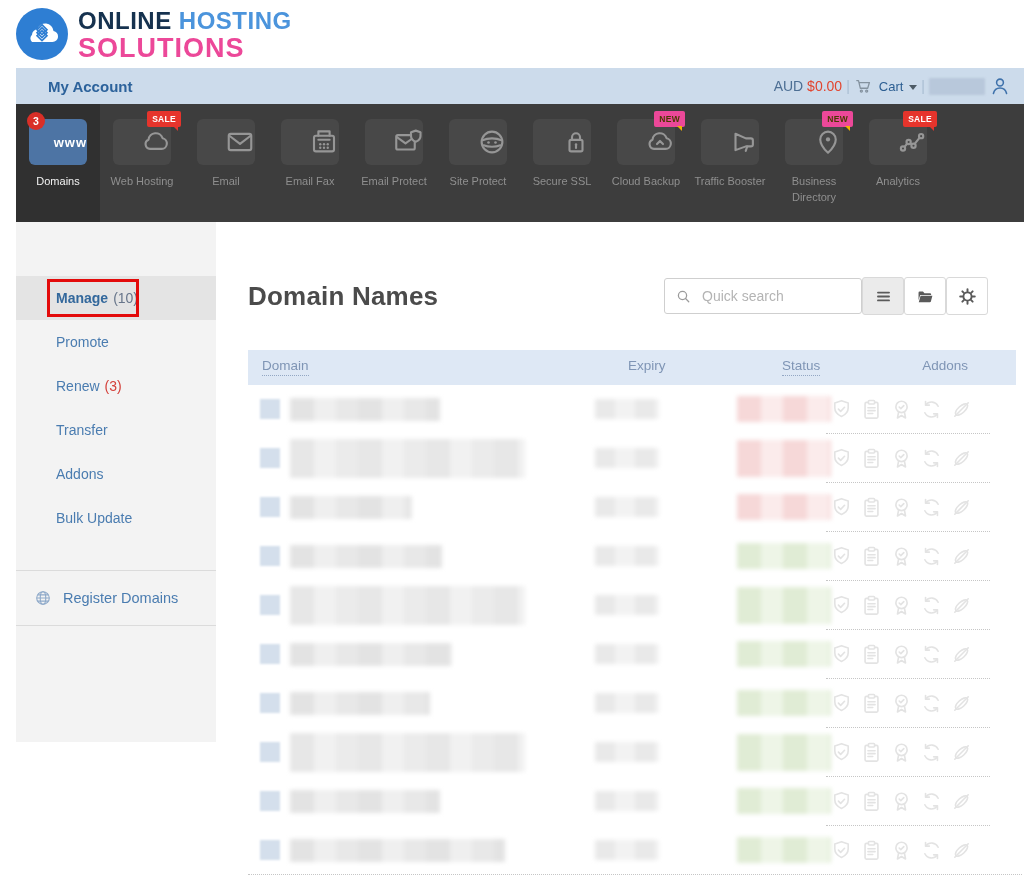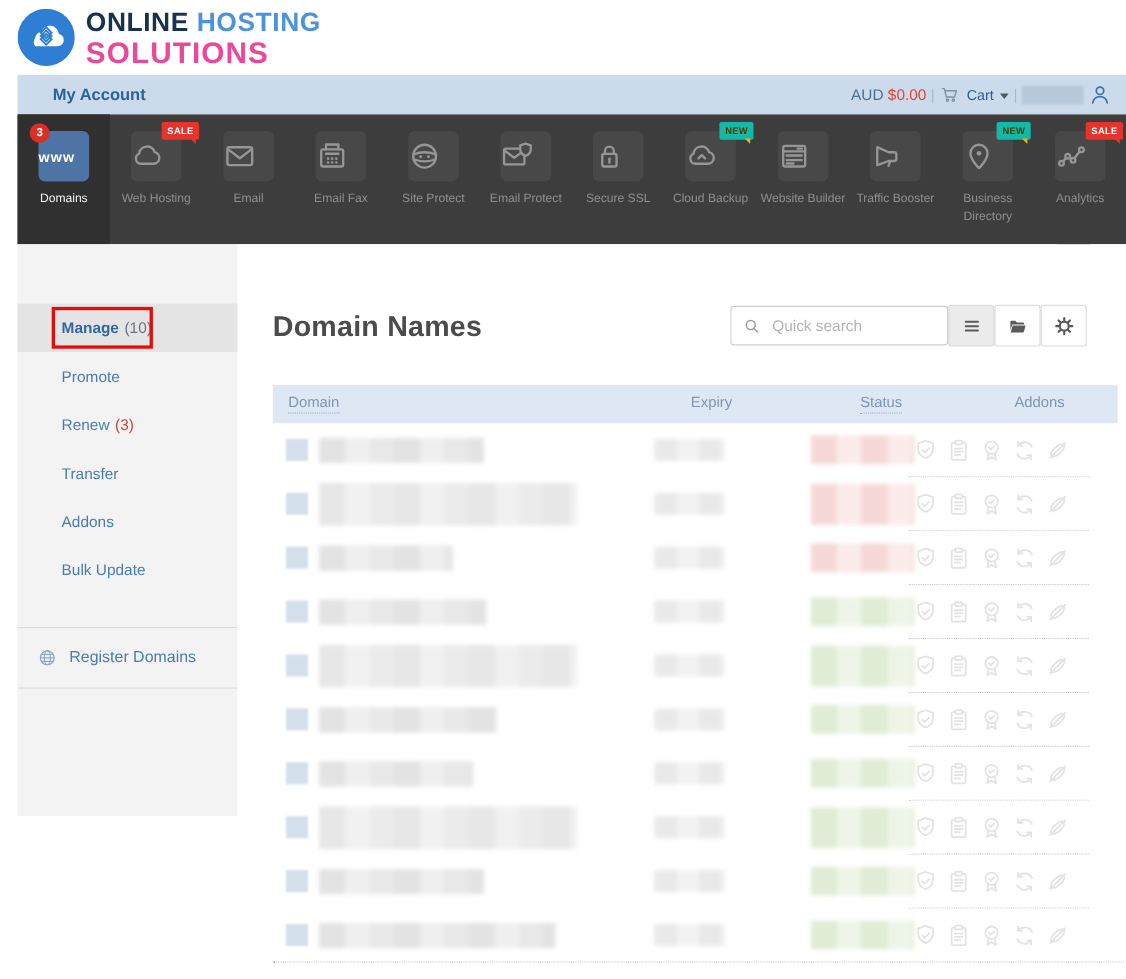--- a/index.html
+++ b/index.html
@@ -30,36 +30,36 @@
          border-top:5px solid #4d5b66;margin-top:2px;}
   .redact-name{width:56px;height:17px;background:#b8c8db;filter:blur(1px);border-radius:1px;}
   .person{color:#3f72ab;cursor:pointer}
 
   
   .product-strip{position:absolute;top:104px;left:16px;width:1008px;height:118px;background:#3d3d3d;
                  display:flex;}
   .nav-item{width:84px;height:118px;display:flex;flex-direction:column;align-items:center;
             position:relative;cursor:pointer;box-sizing:border-box;}
   .nav-item.active{background:#303030;}
-  .tile{width:46px;height:46px;margin-top:15px;border-radius:6px;background:#484848;
-        display:flex;align-items:center;justify-content:flex-start;color:#969696;}
+  .tile{width:58px;height:46px;margin-top:15px;border-radius:6px;background:#484848;
+        display:flex;align-items:center;justify-content:flex-end;color:#969696;}
   .tile svg{width:30px;height:30px;}
   .tile.tile-active{background:#4d74a4;color:#fff;}
   .www-text{color:#fff;font-weight:bold;font-size:13px;letter-spacing:1px;}
   .nav-label{margin-top:9px;font-size:11px;color:#8f8f8f;text-align:center;line-height:1.45;padding:0 3px;}
   .nav-item.active .nav-label{color:#f2f2f2;}
   .badge-count{position:absolute;top:8px;left:11px;width:18px;height:18px;border-radius:50%;
                background:#d92f27;color:#fff;font-size:10.5px;font-weight:bold;display:flex;
                align-items:center;justify-content:center;z-index:3;}
   .badge-tag{position:absolute;top:7px;right:3px;font-size:8.5px;font-weight:bold;letter-spacing:.3px;
              padding:3px 5px;border-radius:2px;color:#fff;z-index:3;}
   .badge-tag::after{content:"";position:absolute;right:3px;bottom:-4px;
                     border-left:5px solid transparent;border-top:5px solid #e6342c;}
   .badge-tag.sale{background:#e6342c;}
-  .badge-tag.new{background:#14b8a6;color:#4a3a00;margin-left:40px;}
+  .badge-tag.new{background:#ec4899;color:#4a3a00;margin-left:40px;}
   .badge-tag.new::after{border-top-color:#f0b400;}
   .chevron-tab{position:absolute;top:222px;left:961px;width:30px;height:17px;background:#424242;
                border-radius:0 0 4px 4px;display:flex;align-items:center;justify-content:center;cursor:pointer;}
 
   
   .sidebar{position:absolute;top:222px;left:16px;width:200px;height:520px;background:#f3f3f3;}
   .side-list{list-style:none;margin:54px 0 0;padding:0;}
   .side-item{height:44px;display:flex;align-items:center;padding-left:40px;font-size:14px;
              color:#4a7cb0;cursor:pointer;position:relative;}
   .side-item.active{background:#e4e4e4;}
@@ -207,70 +207,60 @@
             <circle cx="12" cy="16.6" r=".95"></circle>
             <circle cx="15" cy="16.6" r=".95"></circle>
           </g>
         </svg>
       </div>
       <div class="nav-label">Email Fax</div>
     </div>
     <div class="nav-item">
       <div class="tile">
         <svg viewBox="0 0 24 24" fill="none" stroke="currentColor" stroke-width="1.7" stroke-linecap="round" stroke-linejoin="round">
+          <rect x="2.6" y="6.5" width="14.8" height="11.5" rx="1.3"></rect>
+          <path d="M3.1 8.1l6.9 5 4.6-3.3"></path>
+          <path d="M18.2 2.9l3.8 1.3v3c0 2.4-1.6 3.8-3.8 4.6-2.2-.8-3.8-2.2-3.8-4.6v-3z" fill="#484848"></path>
+        </svg>
+      </div>
+      <div class="nav-label">Email Protect</div>
+    </div>
+    <div class="nav-item">
+      <div class="tile">
+        <svg viewBox="0 0 24 24" fill="none" stroke="currentColor" stroke-width="1.7" stroke-linecap="round" stroke-linejoin="round">
           <circle cx="12" cy="12" r="8.3"></circle>
           <path d="M4.4 10.6c2.2-1 4.7-1.5 7.6-1.5s5.4.5 7.6 1.5M5.3 14.6c1.9.8 4.2 1.2 6.7 1.2s4.8-.4 6.7-1.2"></path>
           <g fill="currentColor" stroke="none">
             <circle cx="9.2" cy="12.4" r="1.05"></circle>
             <circle cx="14.8" cy="12.4" r="1.05"></circle>
           </g>
         </svg>
       </div>
       <div class="nav-label">Site Protect</div>
     </div>
     <div class="nav-item">
       <div class="tile">
         <svg viewBox="0 0 24 24" fill="none" stroke="currentColor" stroke-width="1.7" stroke-linecap="round" stroke-linejoin="round">
-          <rect x="2.6" y="6.5" width="14.8" height="11.5" rx="1.3"></rect>
-          <path d="M3.1 8.1l6.9 5 4.6-3.3"></path>
-          <path d="M18.2 2.9l3.8 1.3v3c0 2.4-1.6 3.8-3.8 4.6-2.2-.8-3.8-2.2-3.8-4.6v-3z" fill="#484848"></path>
-        </svg>
-      </div>
-      <div class="nav-label">Email Protect</div>
-    </div>
-    <div class="nav-item">
-      <div class="tile">
-        <svg viewBox="0 0 24 24" fill="none" stroke="currentColor" stroke-width="1.7" stroke-linecap="round" stroke-linejoin="round">
           <rect x="6.8" y="10.3" width="10.4" height="9.2" rx="1.3"></rect>
           <path d="M8.8 10.3V8.2a3.2 3.2 0 0 1 6.4 0v2.1"></path>
           <circle cx="12" cy="13.9" r="1" fill="currentColor" stroke="none"></circle>
           <path d="M12 14.8v1.9"></path>
         </svg>
       </div>
       <div class="nav-label">Secure SSL</div>
     </div>
     <div class="nav-item">
       <span class="badge-tag new">NEW</span>
       <div class="tile">
         <svg viewBox="0 0 24 24" fill="none" stroke="currentColor" stroke-width="1.7" stroke-linecap="round" stroke-linejoin="round">
           <path d="M7.2 17.5h9.3a4.3 4.3 0 0 0 .8-8.5 5.8 5.8 0 0 0-11.3 1.2 3.8 3.8 0 0 0 1.2 7.3z"></path>
           <path d="M9.6 13.6 12 11.2l2.4 2.4"></path>
         </svg>
       </div>
       <div class="nav-label">Cloud Backup</div>
-    </div>
-    <div class="nav-item">
-      <div class="tile">
-        <svg viewBox="0 0 24 24" fill="none" stroke="currentColor" stroke-width="1.7" stroke-linecap="round" stroke-linejoin="round">
-          <rect x="4" y="4.5" width="16" height="15" rx="1.5"></rect>
-          <path d="M4 8.5h16M14.5 6.5h3"></path>
-          <path d="M6.5 11.5h11M6.5 14.8h11M6.5 17.3h5"></path>
-        </svg>
-      </div>
-      <div class="nav-label">Website Builder</div>
     </div>
     <div class="nav-item">
       <div class="tile">
         <svg viewBox="0 0 24 24" fill="none" stroke="currentColor" stroke-width="1.7" stroke-linecap="round" stroke-linejoin="round">
           <path d="M5.2 5.4v13.1l8.3-3h4a1.6 1.6 0 0 0 1.6-1.6v-3.2a1.6 1.6 0 0 0-1.6-1.6h-4z"></path>
           <path d="M14.6 15.6l-1.2 3.5"></path>
         </svg>
       </div>
       <div class="nav-label">Traffic Booster</div>
     </div>

